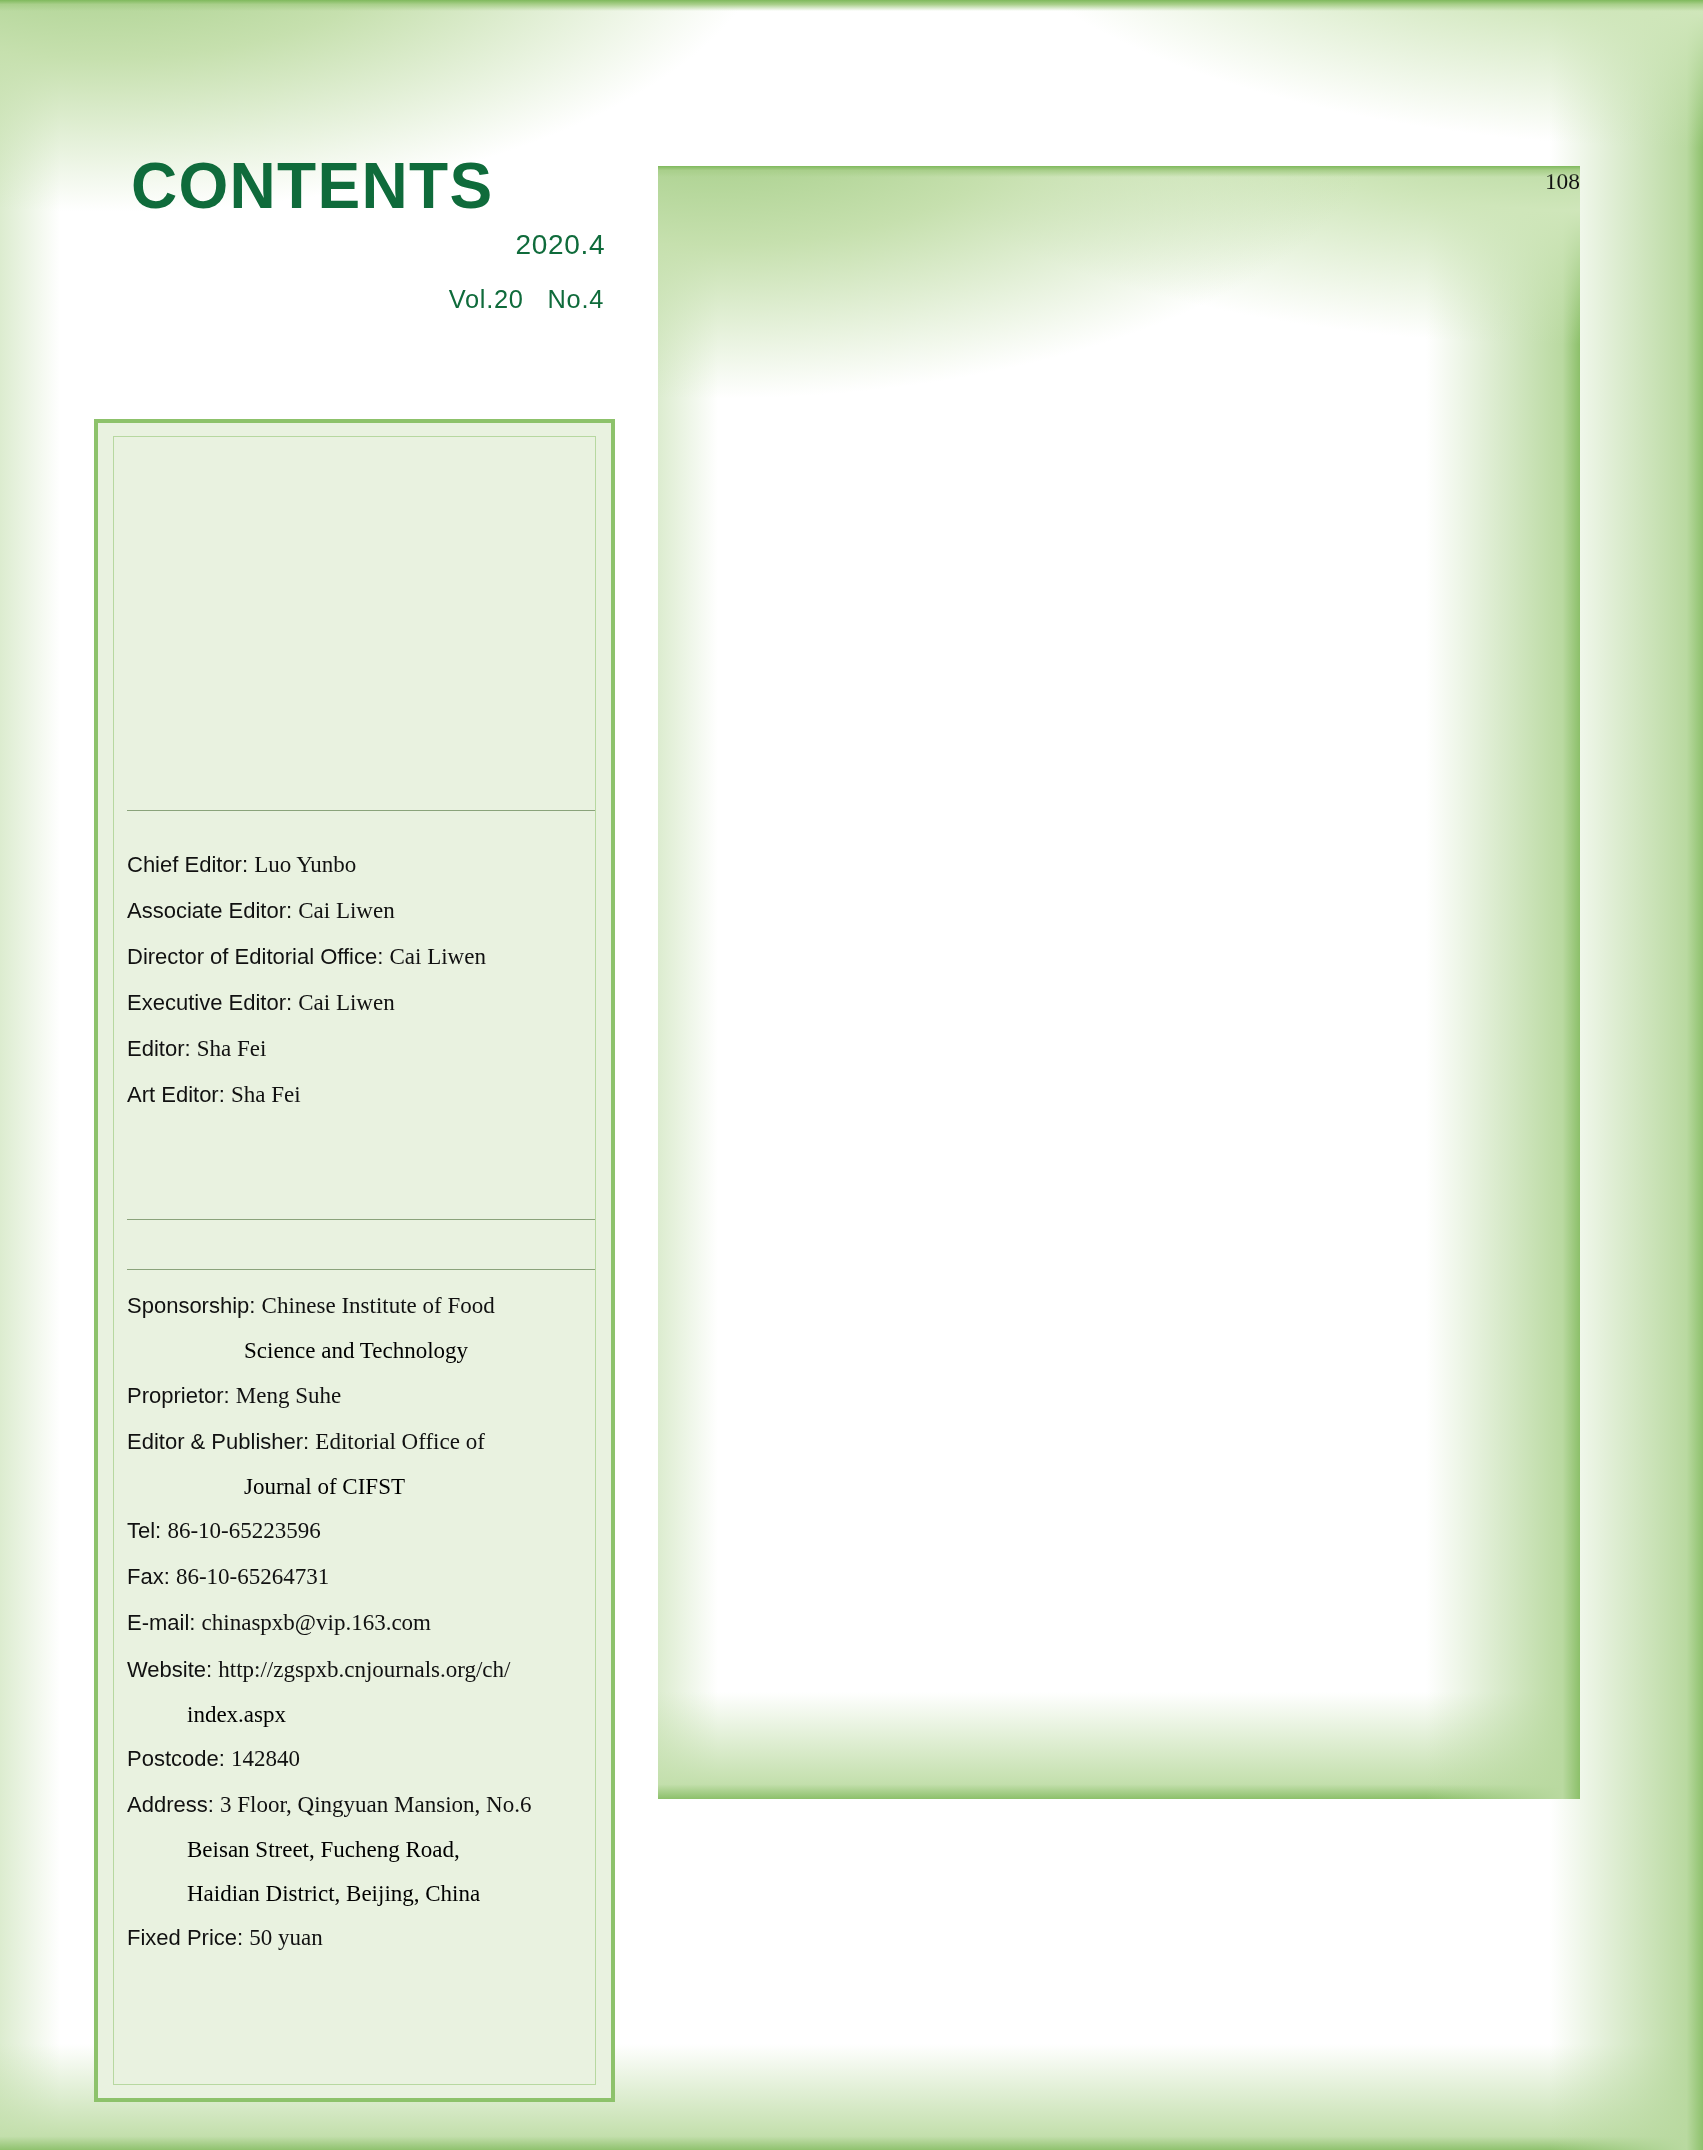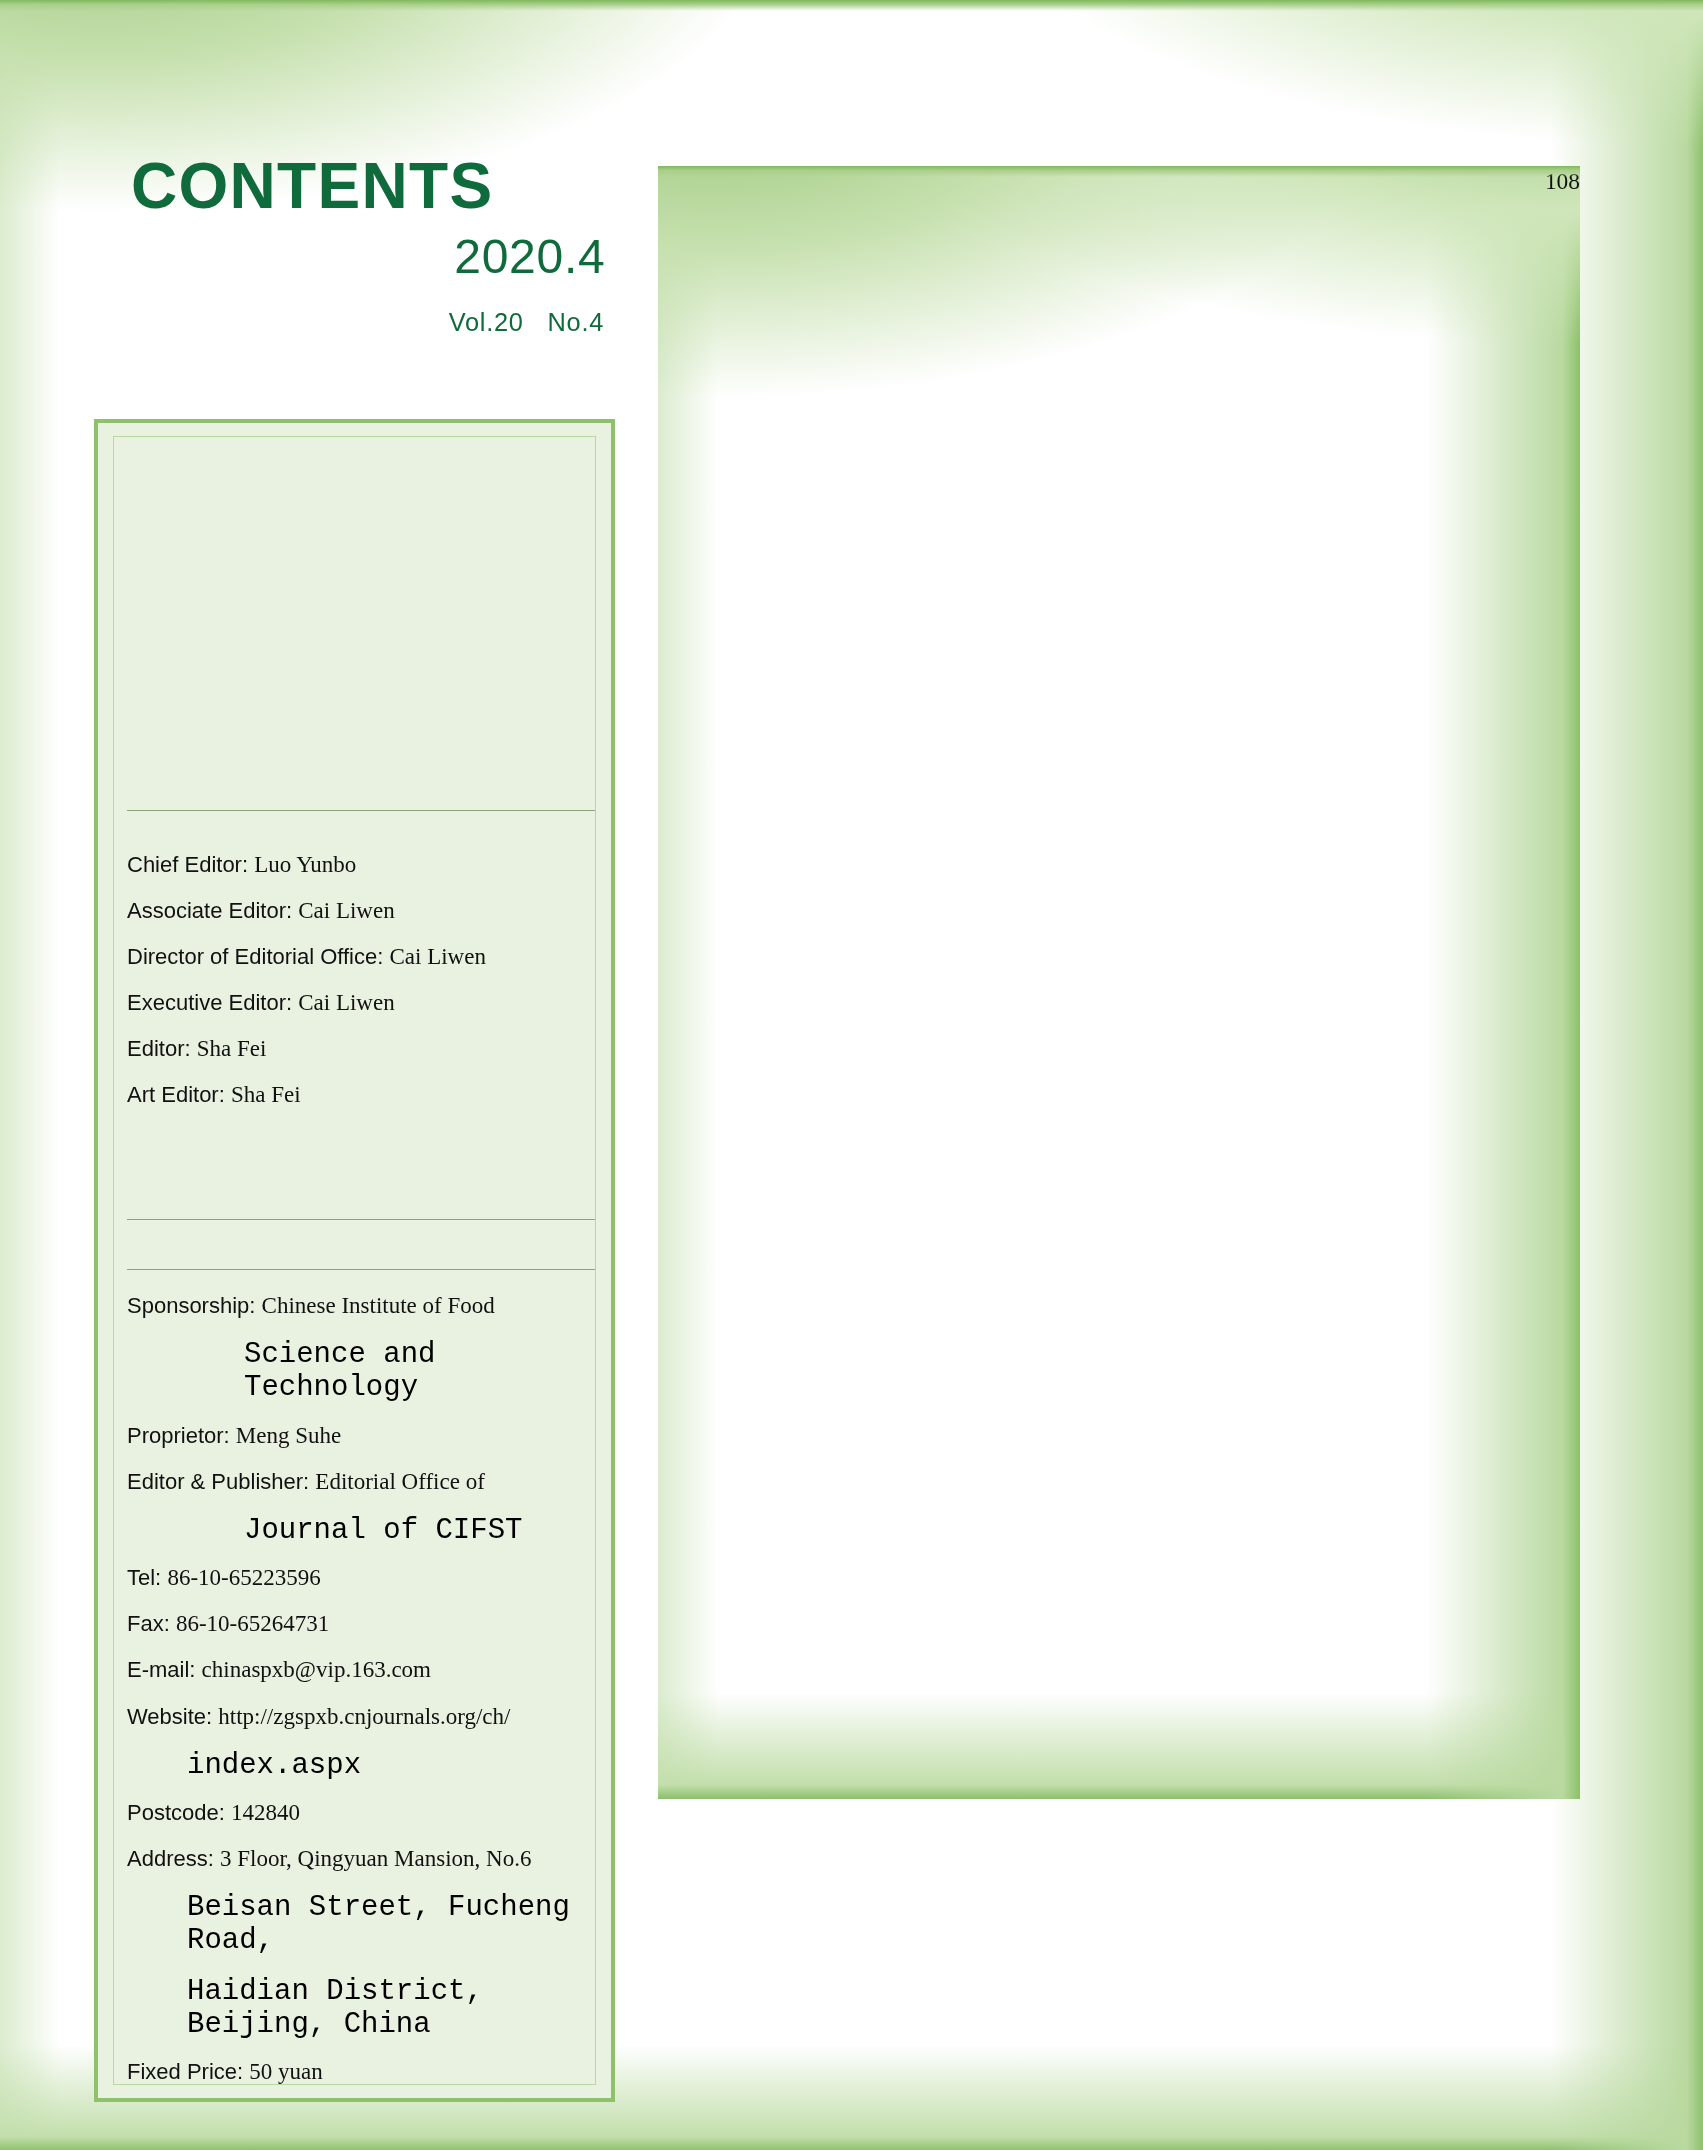--- a/index.html
+++ b/index.html
@@ -59,21 +59,21 @@
     font-size: 64px;
     font-weight: bold;
     color: #0f6b3b;
     letter-spacing: 1.3px;
     text-align: left;
     margin: 0 0 0 37px;
     line-height: 1;
   }
   .contents-year {
     font-family: "Liberation Sans", sans-serif;
-    font-size: 48px;
+    font-size: 28px;
     color: #0f6b3b;
     text-align: right;
     margin-top: 10.7px;
     margin-right: 6.7px;
     letter-spacing: 0.7px;
   }
   .contents-vol {
     font-family: "Liberation Sans", sans-serif;
     font-size: 25.4px;
     color: #0f6b3b;
@@ -162,22 +162,22 @@
     font-size: 22px;
     color: #111;
     margin-bottom: 17.4px;
     line-height: 1.25;
   }
   .ct-line .val {
     font-family: "Liberation Serif", serif;
     font-size: 23px;
   }
   .ct-cont {
-    font-family: Liberation Mono, monospace;
-    font-size: 29px;
+    font-family: Liberation Serif, serif;
+    font-size: 23px;
     padding-left: 100px;
     margin-bottom: 17.4px;
   }
   .ct-cont.indent2 { padding-left: 117px; }
   .ct-cont.indent3 { padding-left: 60px; }
 
   
   .toc {
     position: absolute;
     left: 658px;

